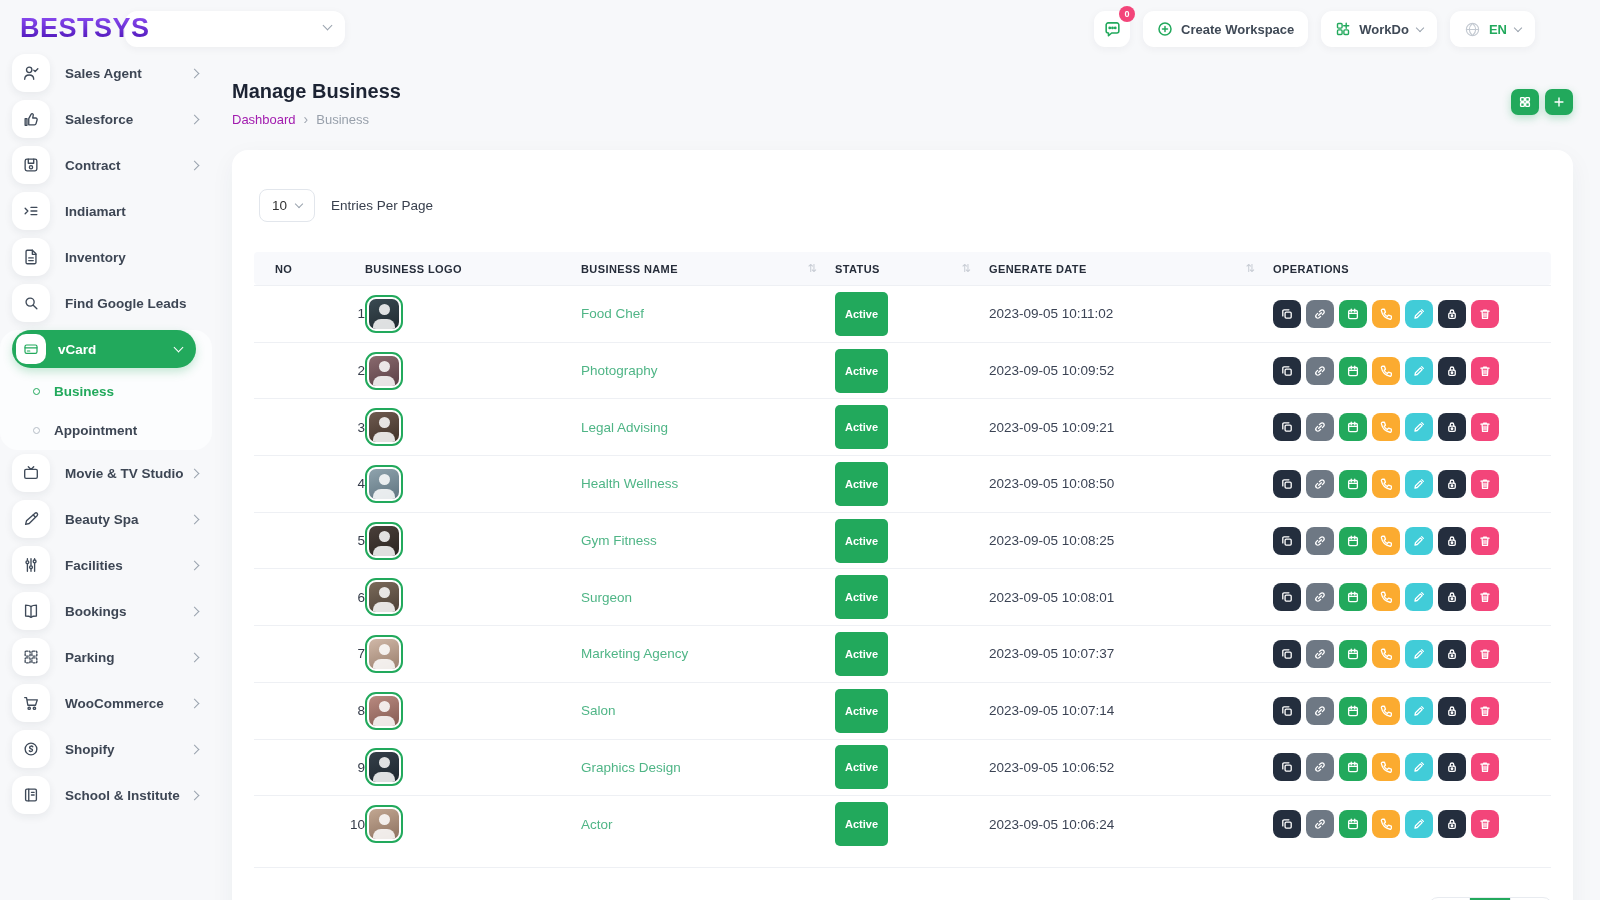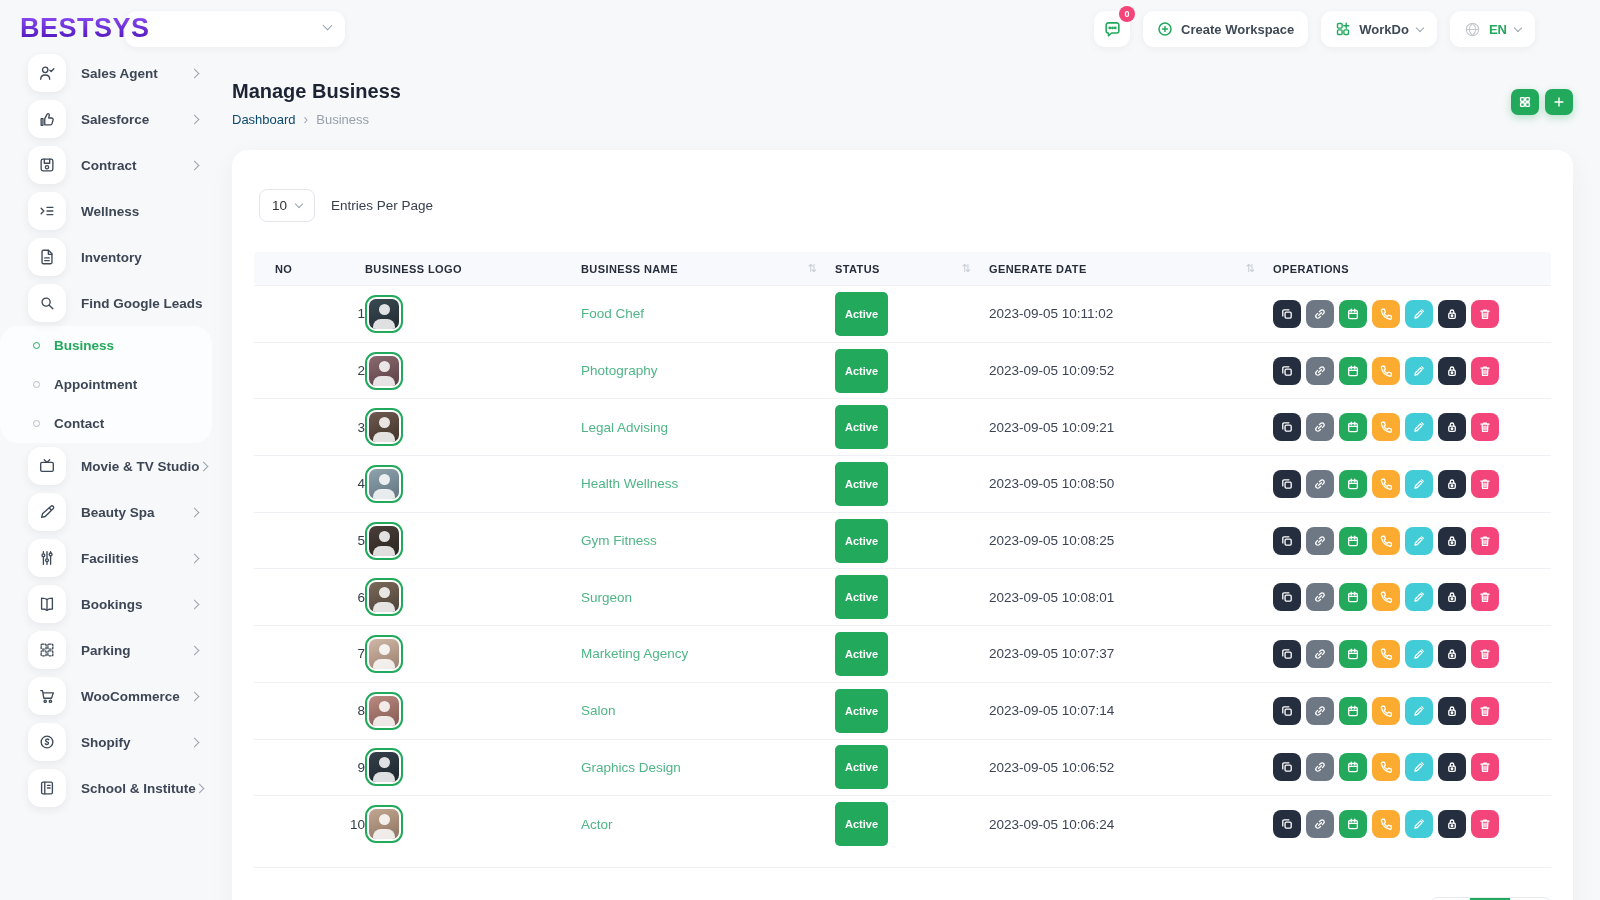--- a/index.html
+++ b/index.html
@@ -23,42 +23,42 @@
 
   
   .chev { display:inline-block; width:7px; height:7px; border-right:1.8px solid #9aa3ae; border-bottom:1.8px solid #9aa3ae; }
   .chev.r { transform:rotate(-45deg); }
   .chev.d { transform:rotate(45deg); margin-top:-3px; }
   .chev.sm { width:6px; height:6px; }
   .chev.white { border-color:#fff; }
 
   
   .sidebar { position:absolute; left:0; top:50px; width:212px; bottom:0; padding-top:0; overflow:hidden; }
-  .sitem { height:46px; display:flex; align-items:center; padding:0 14px 0 12px; cursor:pointer;margin-left:16px; }
+  .sitem { height:46px; display:flex; align-items:center; padding:0 14px 0 12px; cursor:pointer; }
   .itile { width:38px; height:38px; background:#fff; border-radius:13px; box-shadow:0 3px 8px rgba(30,40,60,.07);
            display:flex; align-items:center; justify-content:center; flex:0 0 38px; }
   .si { width:18px; height:18px; stroke:#3f4a59; fill:none; stroke-width:1.5; stroke-linecap:round; stroke-linejoin:round; }
   .slabel { margin-left:15px; font-size:13.5px; font-weight:600; color:#3d4654; flex:1; white-space:nowrap; }
   .sitem .chev { flex:0 0 auto; }
   .vgroup { background:#fcfdfe; border-radius:18px; }
   .sitem.vactive { background:#22a95c; border-radius:19px; height:38px; margin:4px 16px 4px 12px; padding:0 14px 0 4px; box-shadow:0 4px 10px rgba(34,169,92,.25); }
   .sitem.vactive .itile { width:30px; height:30px; border-radius:10px; box-shadow:none; flex-basis:30px; }
   .sitem.vactive .si { stroke:#22a95c; width:16px; height:16px; }
   .sitem.vactive .slabel { color:#fff; margin-left:12px; }
   .ssub { height:39px; display:flex; align-items:center; padding-left:33px; cursor:pointer; }
   .dot { width:7px; height:7px; border-radius:50%; border:1.5px solid #b6bdc6; margin-right:14px; }
   .ssub.active .dot { border-color:#22a95c; }
   .ssub span.lbl { font-size:13.5px; font-weight:600; color:#3d4654; }
   .ssub.active span.lbl { color:#22a95c; }
 
   
   .main { position:absolute; left:232px; top:58px; width:1341px; }
   .page-title { font-size:20px; font-weight:700; color:#1c2333; margin-top:22px; }
   .breadcrumb { margin-top:8px; font-size:13px; display:flex; align-items:center; gap:8px; }
-  .breadcrumb .bc-link { color:#0c4a6e; cursor:pointer; }
+  .breadcrumb .bc-link { color:#a21caf; cursor:pointer; }
   .breadcrumb .bc-sep { color:#a0a7b1; font-size:14px; }
   .breadcrumb .bc-cur { color:#98a0ab; }
   .head-actions { position:absolute; right:0; top:31px; display:flex; gap:6px; }
   .gbtn { width:28px; height:26px; border-radius:7px; background:#22a95c; color:#fff; display:inline-flex; align-items:center; justify-content:center; box-shadow:0 3px 8px rgba(34,169,92,.3); }
   .gbtn svg { width:14px; height:14px; stroke:#fff; fill:none; stroke-width:1.6; stroke-linecap:round; }
 
   .card { position:relative; margin-top:23px; background:#fff; border-radius:16px; box-shadow:0 8px 24px rgba(40,50,70,.05); height:792px; }
   .controls { display:flex; align-items:center; padding:39px 57px 0 27px; }
   .select-box { width:56px; height:33px; border:1px solid #e2e6ec; border-radius:8px; background:#fff; display:flex; align-items:center; justify-content:center; gap:9px; font-size:13.5px; color:#333; cursor:pointer; }
   .entries-label { margin-left:16px; font-size:13.5px; color:#39404e; }
@@ -321,52 +321,57 @@
       </span>
     <span class="slabel">Contract</span>
     <span class="chev r"></span>
   </div>
   <div class="sitem">
     <span class="itile">
         <svg class="si">
           <use href="#i-playlist"></use>
         </svg>
       </span>
-    <span class="slabel">Wellness</span>
+    <span class="slabel">Indiamart</span>
   </div>
   <div class="sitem">
     <span class="itile">
         <svg class="si">
           <use href="#i-file"></use>
         </svg>
       </span>
     <span class="slabel">Inventory</span>
   </div>
   <div class="sitem">
     <span class="itile">
         <svg class="si">
           <use href="#i-search"></use>
         </svg>
       </span>
     <span class="slabel">Find Google Leads</span>
   </div>
 
   <div class="vgroup">
+    <div class="sitem vactive">
+      <span class="itile">
+          <svg class="si">
+            <use href="#i-card"></use>
+          </svg>
+        </span>
+      <span class="slabel">vCard</span>
+      <span class="chev d white"></span>
+    </div>
     <div class="ssub active">
       <span class="dot"></span>
       <span class="lbl">Business</span>
     </div>
     <div class="ssub">
       <span class="dot"></span>
       <span class="lbl">Appointment</span>
     </div>
-    <div class="ssub">
-      <span class="dot"></span>
-      <span class="lbl">Contact</span>
-    </div>
   </div>
 
   <div class="sitem">
     <span class="itile">
         <svg class="si">
           <use href="#i-tv"></use>
         </svg>
       </span>
     <span class="slabel">Movie &amp; TV Studio</span>
     <span class="chev r"></span>

